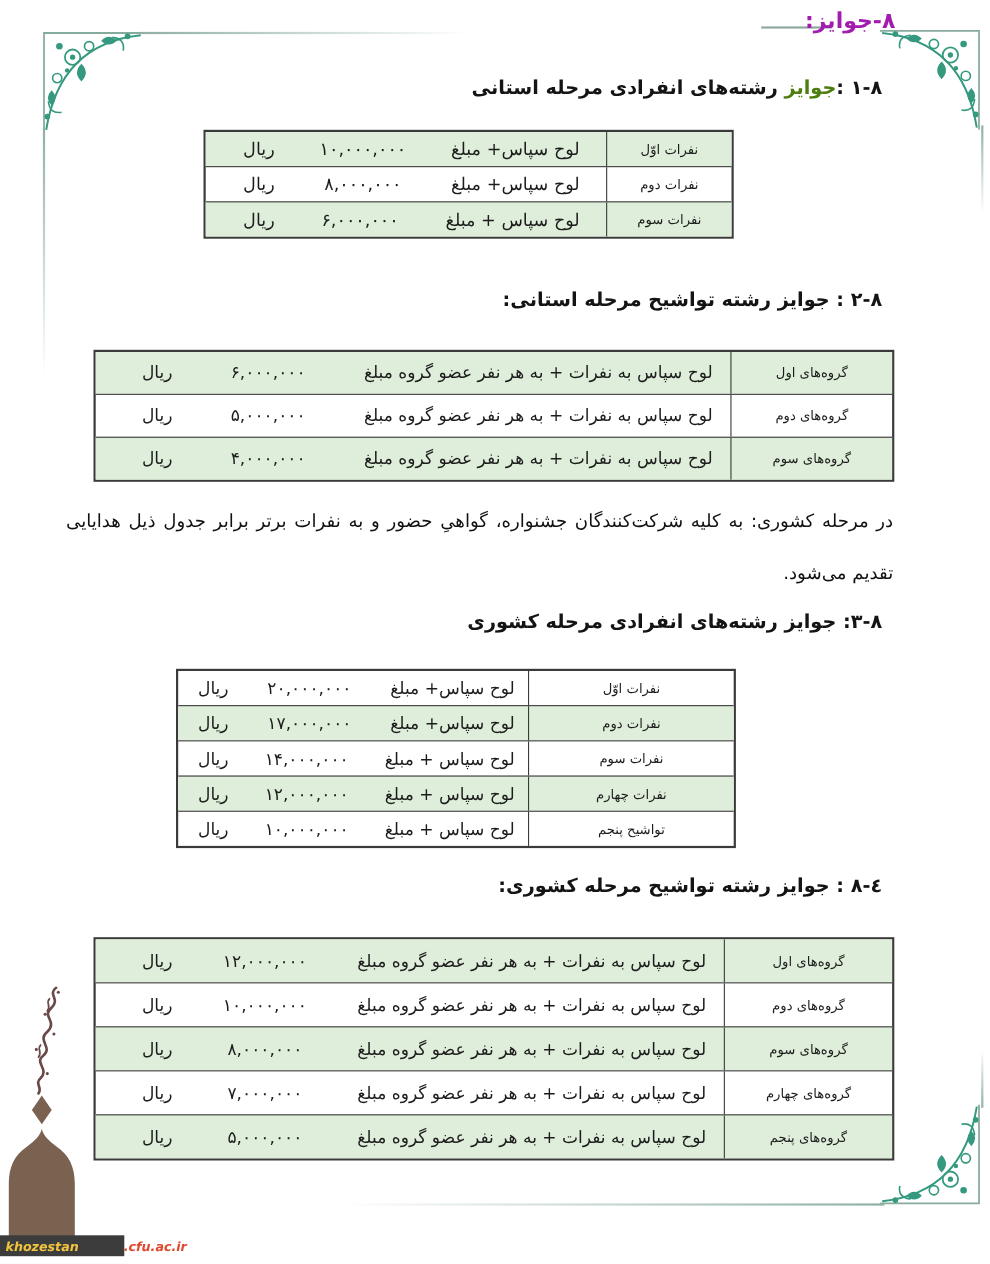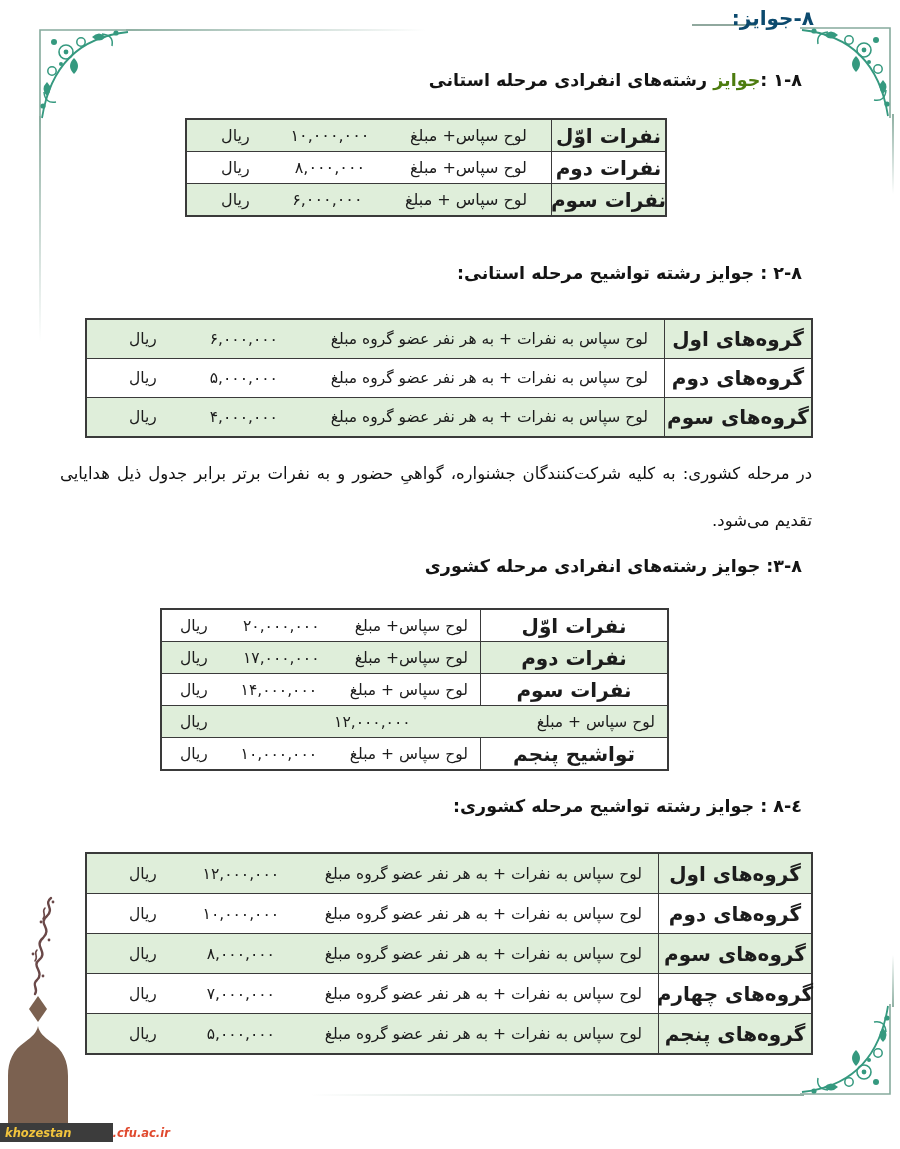--- a/index.html
+++ b/index.html
@@ -17,38 +17,38 @@
   .edge-line { position:absolute; }
   .l-tl-h { left:126px; top:29px;  width:300px; height:1.5px; background:linear-gradient(to right,#8fb0a3,rgba(143,176,163,0)); }
   .l-tl-v { left:39px;  top:116px; width:1.5px; height:225px; background:linear-gradient(to bottom,#8fb0a3,rgba(143,176,163,0)); }
   .l-ttl  { left:692px; top:24px;  width:64px;  height:1.5px; background:#90a89e; }
   .l-tr-v { left:892px; top:114px; width:1.5px; height:80px;  background:linear-gradient(to bottom,#8fb0a3,rgba(143,176,163,0)); }
   .l-br-h { left:310px; top:1094px; width:494px; height:1.5px; background:linear-gradient(to left,#8fb0a3,rgba(143,176,163,0)); }
   .l-br-v { left:892px; top:955px; width:1.5px; height:52px;  background:linear-gradient(to top,#8fb0a3,rgba(143,176,163,0)); }
   
   .doc-title {
     position:absolute; top:6px; right:86px;
-    font-size:20px; font-weight:bold; color:#0c4a6e; white-space:nowrap;
+    font-size:20px; font-weight:bold; color:#a21caf; white-space:nowrap;
   }
   .sec { position:absolute; right:98px; font-size:17.5px; font-weight:bold; white-space:nowrap; color:#141414; }
   .sec .green { color:#4d7c0f; }
   .sec.s1 { top:70px; }
   .sec.s2 { top:263px;text-align:center; }
   .sec.s3 { top:556px; }
   .sec.s4 { top:796px; }
   
   .para { position:absolute; left:60px; top:450px; width:752px; font-size:16.5px; line-height:47px; color:#111; }
   .para .ln1 { text-align:justify; text-align-last:justify; }
   .para .ln2 { text-align:right; }
   
   .tbl { position:absolute; border:2px solid #3a3a3a; background:#fff; }
   .trow { display:flex; align-items:stretch; border-top:1.5px solid #3a3a3a; }
   .trow:first-child { border-top:none; }
   .trow.shaded { background:#dfeeda; }
-  .rank { display:flex; align-items:center; justify-content:center; border-left:1.5px solid #3a3a3a; font-size:20px; white-space:nowrap;font-weight:bold; }
+  .rank { display:flex; align-items:center; justify-content:center; border-left:1.5px solid #3a3a3a; font-size:12px; white-space:nowrap; }
   .prize { flex:1; display:flex; align-items:center; justify-content:space-between; font-size:16px; white-space:nowrap; }
   .t1 { left:185px; top:118px; width:478px; }
   .t1 .trow { height:31px; }  .t1 .rank { width:113px; }  .t1 .prize { padding:0 24px 0 34px; }
   .t2 { left:85px; top:318px; width:724px; }
   .t2 .trow { height:38px; }  .t2 .rank { width:146px; }  .t2 .prize { padding:0 16px 0 42px; font-size:15.5px; }
   .t3 { left:160px; top:608px; width:505px; }
   .t3 .trow { height:31px; }  .t3 .rank { width:186px; }  .t3 .prize { padding:0 12px 0 18px; font-size:15.5px; }
   .t4 { left:85px; top:852px; width:724px; }
   .t4 .trow { height:39px; }  .t4 .rank { width:152px; }  .t4 .prize { padding:0 16px 0 42px; font-size:15.5px; }
   
@@ -193,20 +193,21 @@
     </div>
     <div class="trow">
       <div class="rank">نفرات سوم</div>
       <div class="prize">
           <span>لوح سپاس + مبلغ</span>
           <span>۱۴,۰۰۰,۰۰۰</span>
           <span>ریال</span>
         </div>
     </div>
     <div class="trow shaded">
+      <div class="rank">نفرات چهارم</div>
       <div class="prize">
           <span>لوح سپاس + مبلغ</span>
           <span>۱۲,۰۰۰,۰۰۰</span>
           <span>ریال</span>
         </div>
     </div>
     <div class="trow">
       <div class="rank">تواشیح پنجم</div>
       <div class="prize">
           <span>لوح سپاس + مبلغ</span>

